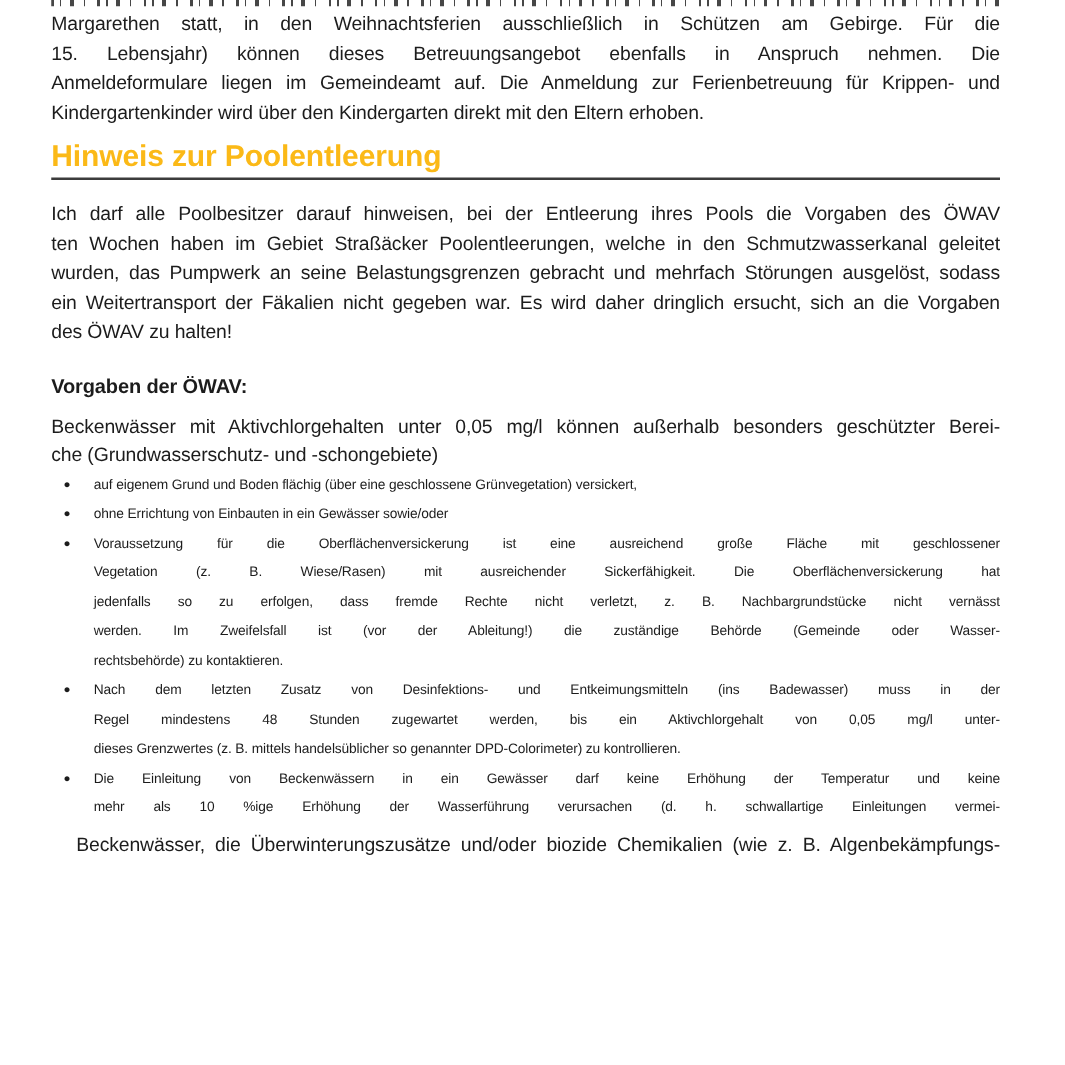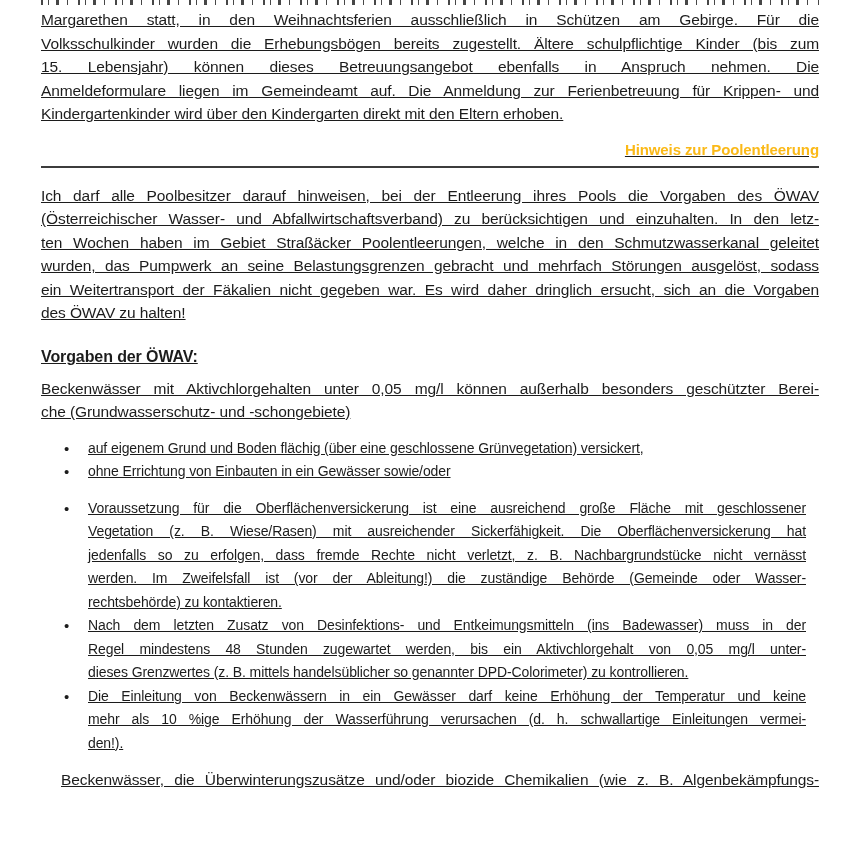--- a/index.html
+++ b/index.html
@@ -11,88 +11,85 @@
   }
   * { box-sizing: border-box; }
   html, body { margin: 0; padding: 0; }
   body {
     width: 852px; height: 852px; overflow: hidden;
     background: var(--bg);
     color: var(--ink);
     font-family: "Liberation Sans", "DejaVu Sans", sans-serif;
     letter-spacing: -0.1px;
   }
-  .page { width: 852px; height: 852px; padding: 0 33px 0 41px; overflow: hidden; text-decoration: underline; }
+  .page { width: 852px; height: 852px; padding: 0 52px 0 41px; overflow: hidden; }
 
   
   .clip-line {
     height: 5px; margin-bottom: 3px; opacity: .85;
     background:
       repeating-linear-gradient(90deg,
         #262626 0 2px, transparent 2px 7px,
         #262626 7px 8px, transparent 8px 15px,
         #262626 15px 18px, transparent 18px 26px,
         #262626 26px 27px, transparent 27px 37px);
     background-position: 0 100%;
   }
 
   .para { font-size: 15.5px; line-height: 23.5px; }
   .tl { text-align: justify; text-align-last: justify; }
   .tl-last { text-align-last: left; }
 
   .section-title {
     margin: 13px 0 0 0;
-    font-size: 15px; line-height: 22px; font-weight: bold;
+    font-size: 24px; line-height: 22px; font-weight: bold;
     color: var(--accent);
-    text-align: right;
   }
   .title-rule { height: 2px; background: var(--rule); margin-top: 5px; }
 
   .sub-heading {
     margin: 0; font-size: 16px; line-height: 22px; font-weight: bold;
     color: var(--ink);
   }
   .mt-intro   { margin-top: 16px; }
   .mt-sub     { margin-top: 21px; }
   .mt-sub2    { margin-top: 11px; }
   .mt-lead    { margin-top: 9px; }
   .mt-list1   { margin-top: 3px; }
   .mt-list2   { margin-top: 9px; }
   .mt-outro   { margin-top: 6px; margin-left: 20px; }
 
-  ul.bullets { list-style: none; margin: 13px; padding: 0; font-size: 14px; line-height: 23.5px; }
+  ul.bullets { list-style: none; margin: 0; padding: 0; font-size: 11px; line-height: 23.5px; }
   ul.bullets li { position: relative; padding-left: 34px; }
   ul.bullets li::before {
     content: var(--bullet);
     position: absolute; left: 10px; top: 0;
     font-size: 15px; line-height: 23.5px; color: var(--ink);
   }
   b { font-weight: bold; }
 </style>
 </head>
 <body>
 
 <div class="page">
 
   <div class="clip-line"></div>
 
   <div class="para">
       <div class="tl">Margarethen statt, in den Weihnachtsferien ausschließlich in Schützen am Gebirge. Für die</div>
-      <div class="tl">Volksschulkinder wurden die Erhebungsbögen bereits zugestellt. Ältere schulpflichtige Kinder (bis zum</div>
       <div class="tl">15. Lebensjahr) können dieses Betreuungsangebot ebenfalls in Anspruch nehmen. Die</div>
       <div class="tl">Anmeldeformulare liegen im Gemeindeamt auf. Die Anmeldung zur Ferienbetreuung für Krippen- und</div>
       <div class="tl tl-last">Kindergartenkinder wird über den Kindergarten direkt mit den Eltern erhoben.</div>
     </div>
 
   <h1 class="section-title">Hinweis zur Poolentleerung</h1>
   <div class="title-rule"></div>
 
   <div class="para mt-intro">
       <div class="tl">Ich darf alle Poolbesitzer darauf hinweisen, bei der Entleerung ihres Pools die Vorgaben des ÖWAV</div>
-      <div class="tl">(Österreichischer Wasser- und Abfallwirtschaftsverband) zu berücksichtigen und einzuhalten. In den letz-</div>
       <div class="tl">ten Wochen haben im Gebiet Straßäcker Poolentleerungen, welche in den Schmutzwasserkanal geleitet</div>
       <div class="tl">wurden, das Pumpwerk an seine Belastungsgrenzen gebracht und mehrfach Störungen ausgelöst, sodass</div>
       <div class="tl">ein Weitertransport der Fäkalien nicht gegeben war. Es wird daher dringlich ersucht, sich an die Vorgaben</div>
       <div class="tl tl-last">des ÖWAV zu halten!</div>
     </div>
 
   <h2 class="sub-heading mt-sub">Vorgaben der ÖWAV:</h2>
 
   <div class="para mt-lead">
       <div class="tl">Beckenwässer mit Aktivchlorgehalten unter 0,05 mg/l können außerhalb besonders geschützter Berei-</div>
@@ -118,21 +115,20 @@
         <div class="tl tl-last">rechtsbehörde) zu kontaktieren.</div>
       </li>
     <li>
         <div class="tl">Nach dem letzten Zusatz von Desinfektions- und Entkeimungsmitteln (ins Badewasser) muss in der</div>
         <div class="tl">Regel mindestens 48 Stunden zugewartet werden, bis ein Aktivchlorgehalt von 0,05 mg/l unter-</div>
         <div class="tl tl-last">dieses Grenzwertes (z. B. mittels handelsüblicher so genannter DPD-Colorimeter) zu kontrollieren.</div>
       </li>
     <li>
         <div class="tl">Die Einleitung von Beckenwässern in ein Gewässer darf keine Erhöhung der Temperatur und keine</div>
         <div class="tl">mehr als 10 %ige Erhöhung der Wasserführung verursachen (d. h. schwallartige Einleitungen vermei-</div>
-        <div class="tl tl-last">den!).</div>
       </li>
   </ul>
 
   <div class="para mt-outro">
       <div class="tl">Beckenwässer, die Überwinterungszusätze und/oder biozide Chemikalien (wie z. B. Algenbekämpfungs-</div>
     </div>
 
 </div>
 
 </body></html>

